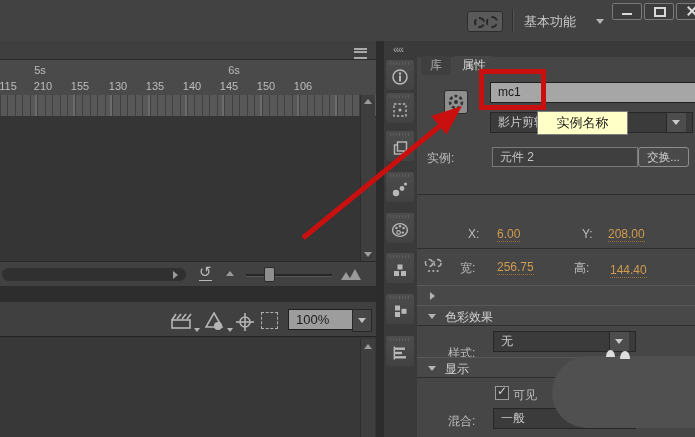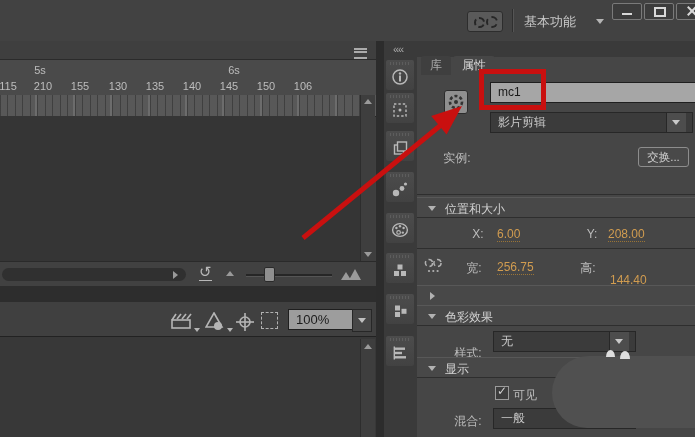--- a/index.html
+++ b/index.html
@@ -79,21 +79,21 @@
   .mc-icon{left:27px;top:49px;width:22px;height:22px;background:#8f8f8f;border-radius:3px;border:1px solid #2c2c2c;}
   .name-field{left:73px;top:41px;width:197px;height:19px;background:#a6a6a6;border:1px solid #1f1f1f;
     color:#1a1a1a;line-height:19px;padding-left:7px;font-size:12px;}
   .type-dd{left:73px;top:71px;width:194px;height:19px;background:#3b3b3b;border:1px solid #272727;
     line-height:19px;padding-left:7px;color:#c9c9c9;}
   .dd-btn{position:absolute;background:#4d4d4d;border-left:1px solid #272727;}
   .type-dd-btn{left:249px;top:72px;width:19px;height:19px;}
   .dd-btn .caret{position:absolute;left:5px;top:7px;border-top-color:#c9c9c9;}
   .tooltip{left:120px;top:70px;width:89px;height:22px;background:#ffffc8;border:1px solid #7d7d7d;
     color:#222;font-size:13px;line-height:22px;text-align:center;z-index:45;}
-  .flabel{position:absolute;text-align:center;color:#bdbdbd;}
+  .flabel{position:absolute;text-align:left;color:#bdbdbd;}
   .inst-label{left:10px;top:109px;width:60px;}
   .inst-field{left:75px;top:106px;width:137px;height:18px;background:#3f3f3f;border:1px solid #787878;
     line-height:18px;padding-left:7px;color:#c4c4c4;}
   .swap-btn{left:221px;top:106px;width:49px;height:18px;background:#494949;border:1px solid #8d8d8d;border-radius:3px;
     line-height:18px;text-align:center;font-size:11.5px;color:#cfcfcf;}
   .hline{position:absolute;left:0;width:278px;height:1px;background:#2e2e2e;}
   .sec{position:absolute;left:0;width:278px;height:19px;background:#484848;
     border-top:1px solid #585858;border-bottom:1px solid #2e2e2e;color:#d2d2d2;}
   .sec .t-open{position:absolute;left:11px;top:8px;width:0;height:0;
     border-left:4px solid transparent;border-right:4px solid transparent;border-top:5px solid #b2b2b2;}
@@ -281,46 +281,44 @@
       <svg width="22" height="22" viewBox="0 0 22 22">
         <circle cx="11" cy="11" r="6" fill="none" stroke="#333" stroke-width="2.6" stroke-dasharray="3 2.2"></circle>
         <circle cx="11" cy="11" r="2" fill="#333"></circle>
       </svg>
     </div>
     <div class="abs name-field">mc1</div>
     <div class="abs type-dd">影片剪辑</div>
     <div class="abs dd-btn type-dd-btn">
       <div class="caret"></div>
     </div>
+    <div class="abs tooltip">实例名称</div>
 
     <div class="abs flabel inst-label">实例:</div>
+    <div class="abs inst-field">元件 2</div>
     <div class="abs swap-btn">交换...</div>
 
     <div class="hline" style="top:153px"></div>
 
-    <div class="sec" style="top:156px">
-      <span class="t-open"></span>
-      <span class="sec-title">位置和大小</span>
-    </div>
     <span class="flabel" style="left:51px;top:186px;width:20px">X:</span>
     <span class="hotval" style="left:80px;top:186px">6.00</span>
     <span class="flabel" style="left:165px;top:186px;width:20px">Y:</span>
     <span class="hotval" style="left:191px;top:186px">208.00</span>
     <div class="hline" style="top:207px"></div>
     <svg class="abs chain-ic" width="19" height="17" viewBox="0 0 19 17">
       <circle cx="5" cy="6" r="3.6" fill="none" stroke="#b0b0b0" stroke-width="1.5" stroke-dasharray="5 3"></circle>
       <circle cx="13.5" cy="6" r="3.6" fill="none" stroke="#b0b0b0" stroke-width="1.5" stroke-dasharray="5 3"></circle>
       <circle cx="5" cy="14" r="1.1" fill="#b0b0b0"></circle>
         <circle cx="9.3" cy="14" r="1.1" fill="#b0b0b0"></circle>
         <circle cx="13.6" cy="14" r="1.1" fill="#b0b0b0"></circle>
     </svg>
     <span class="flabel" style="left:43px;top:219px;width:28px">宽:</span>
     <span class="hotval" style="left:80px;top:219px">256.75</span>
     <span class="flabel" style="left:157px;top:219px;width:28px">高:</span>
-    <span class="hotval" style="left:193px;top:232px">144.40</span>
+    <span class="hotval" style="left:193px;top:222px">144.40</span>
 
     <div class="sec" style="top:244px">
       <span class="t-closed"></span>
     </div>
     <div class="sec" style="top:264px">
       <span class="t-open"></span>
       <span class="sec-title">色彩效果</span>
     </div>
     <span class="flabel" style="left:31px;top:304px;width:40px">样式:</span>
     <div class="abs type-dd" style="left:76px;top:290px;width:134px">无</div>

